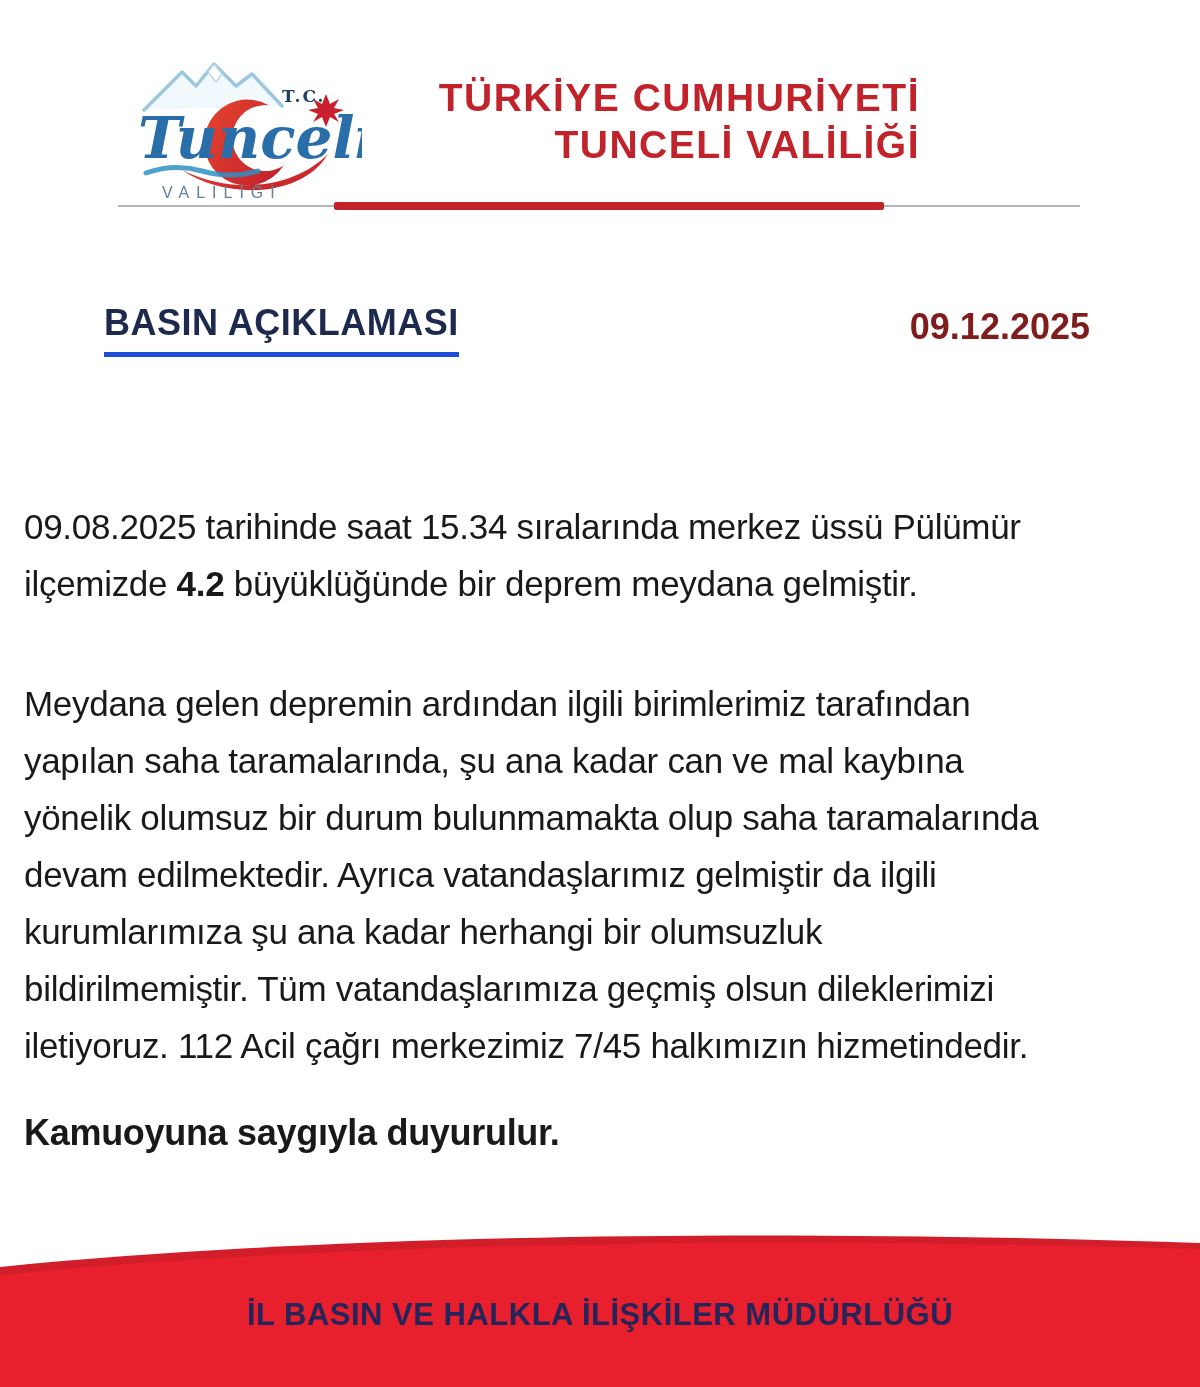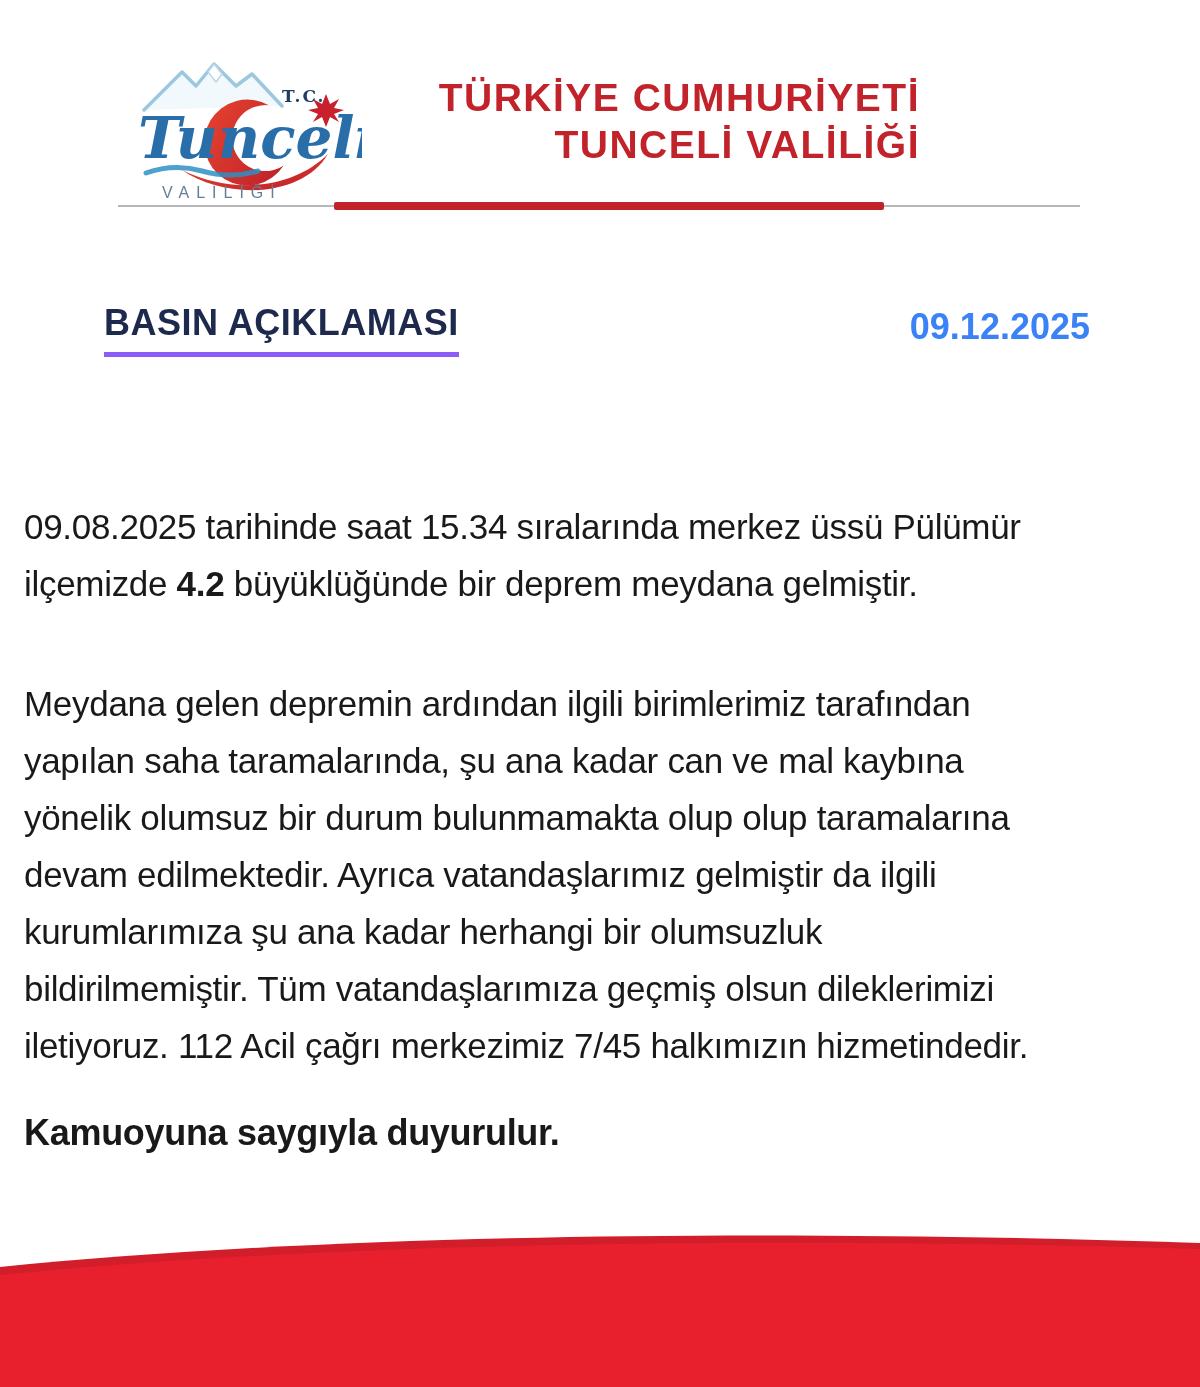--- a/index.html
+++ b/index.html
@@ -48,29 +48,29 @@
   }
 
   
   .press-label {
     position: absolute;
     left: 104px; top: 302px;
     font-size: 36px;
     font-weight: bold;
     color: #1d2a4d;
     letter-spacing: 0.5px;
-    border-bottom: 5px solid #8b5cf6;
+    border-bottom: 5px solid #1d4ed8;
     padding-bottom: 8px;
   }
   .press-date {
     position: absolute;
     right: 110px; top: 306px;
     font-size: 36px;
     font-weight: bold;
-    color: #3b82f6;
+    color: #7f1d1d;
   }
 
   
   .body-text {
     position: absolute;
     left: 24px; top: 498px;
     width: 1160px;
     color: #191919;
     font-size: 35px;
     line-height: 57px;
@@ -151,29 +151,30 @@
   <div class="press-date">09.12.2025</div>
 
   <div class="body-text">
     <div class="para-1">
       <div>09.08.2025 tarihinde saat 15.34 sıralarında merkez üssü Pülümür</div>
       <div><span>ilçemizde </span><span class="bold">4.2</span><span> büyüklüğünde bir deprem meydana gelmiştir.</span></div>
     </div>
     <div class="para-2">
       <div>Meydana gelen depremin ardından ilgili birimlerimiz tarafından</div>
       <div>yapılan saha taramalarında, şu ana kadar can ve mal kaybına</div>
-      <div>yönelik olumsuz bir durum bulunmamakta olup olup taramalarına</div>
+      <div>yönelik olumsuz bir durum bulunmamakta olup saha taramalarında</div>
       <div>devam edilmektedir. Ayrıca vatandaşlarımız gelmiştir da ilgili</div>
       <div>kurumlarımıza şu ana kadar herhangi bir olumsuzluk</div>
       <div>bildirilmemiştir. Tüm vatandaşlarımıza geçmiş olsun dileklerimizi</div>
       <div>iletiyoruz. 112 Acil çağrı merkezimiz 7/45 halkımızın hizmetindedir.</div>
     </div>
     <div class="closing">Kamuoyuna saygıyla duyurulur.</div>
   </div>
 
   <div class="footer">
     <svg width="1200" height="152" viewBox="0 0 1200 152" preserveAspectRatio="none">
       <path d="M0,32 C300,2 720,-8 1200,8 L1200,152 L0,152 Z" fill="#d21d2a"></path>
       <path d="M0,40 C300,10 720,0 1200,14 L1200,152 L0,152 Z" fill="#e8202e"></path>
     </svg>
+    <div class="footer-text">İL BASIN VE HALKLA İLİŞKİLER MÜDÜRLÜĞÜ</div>
   </div>
 
 </div>
 
 </body></html>

